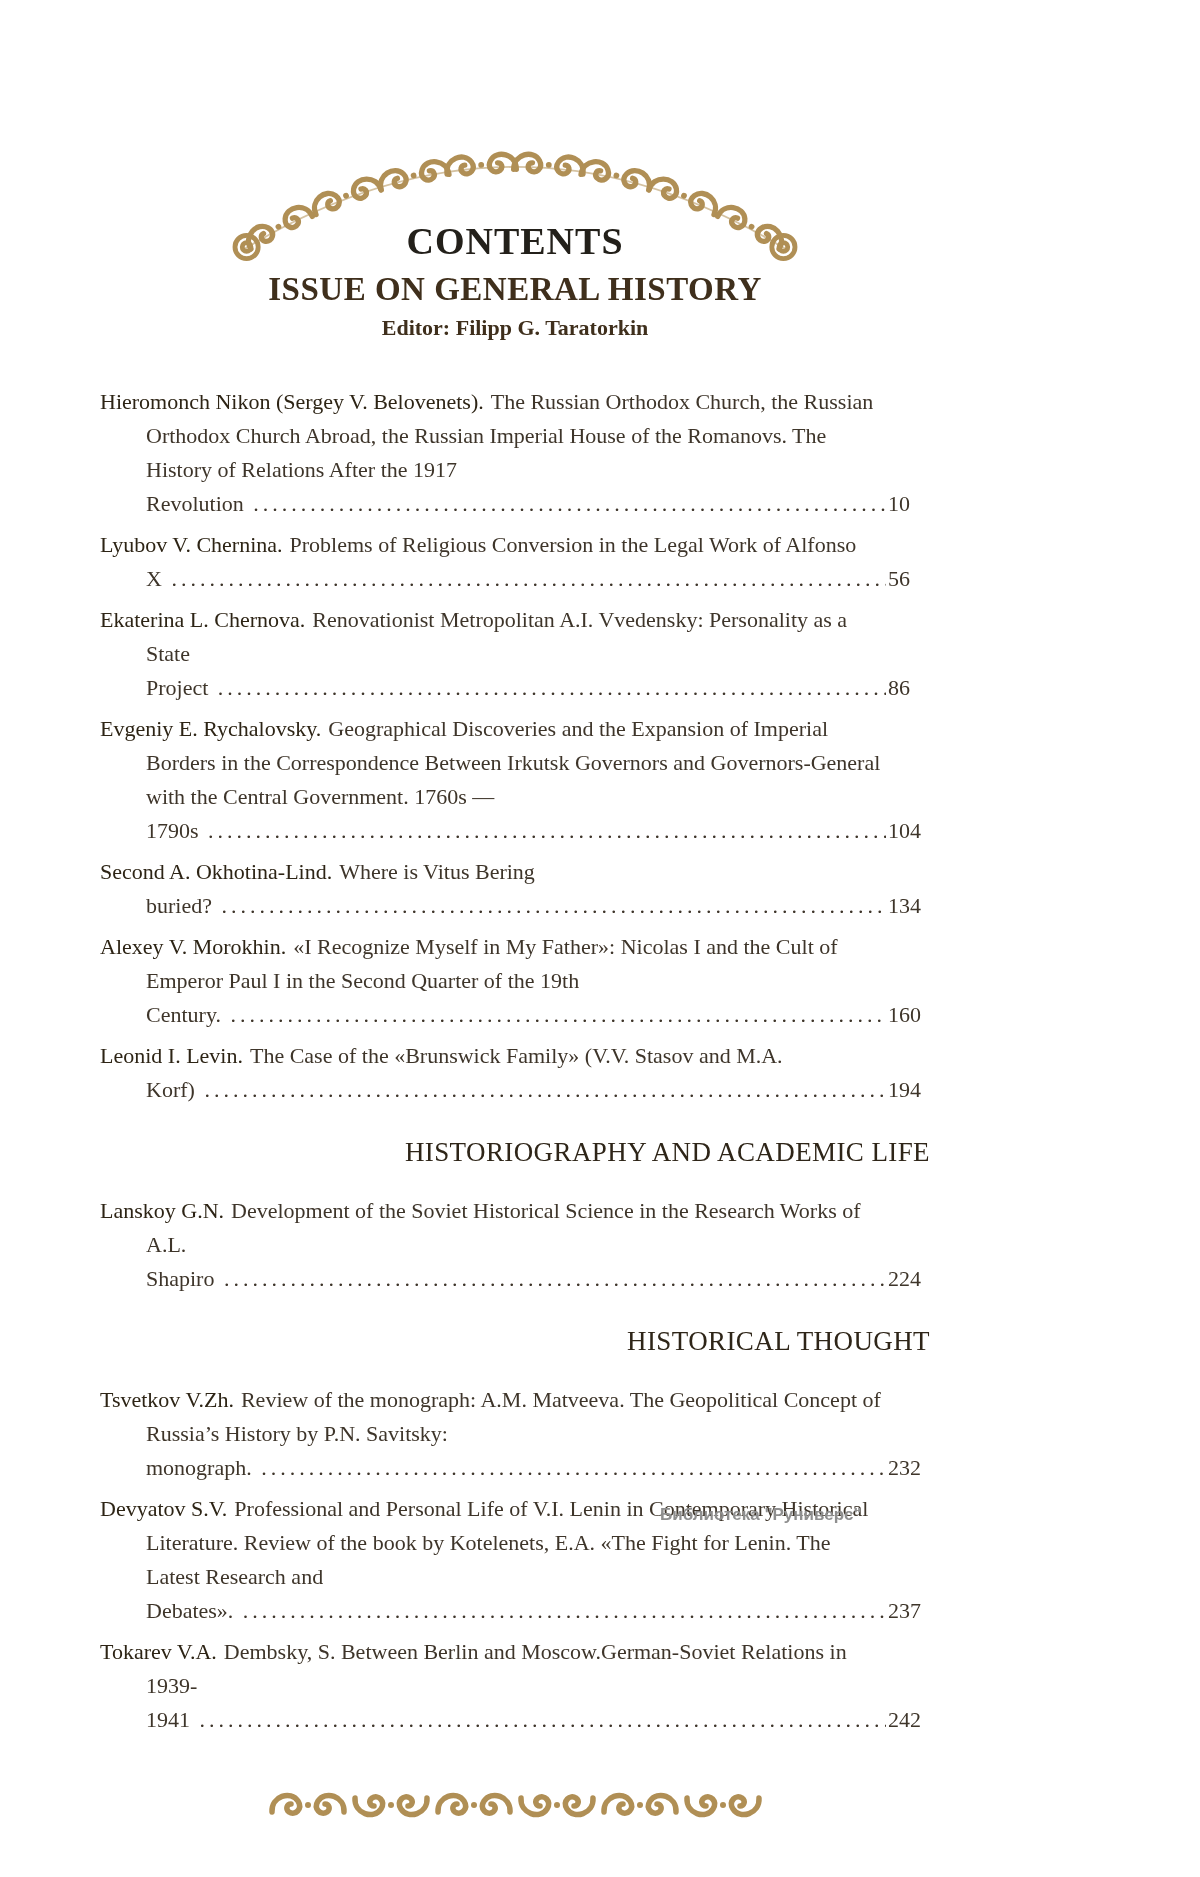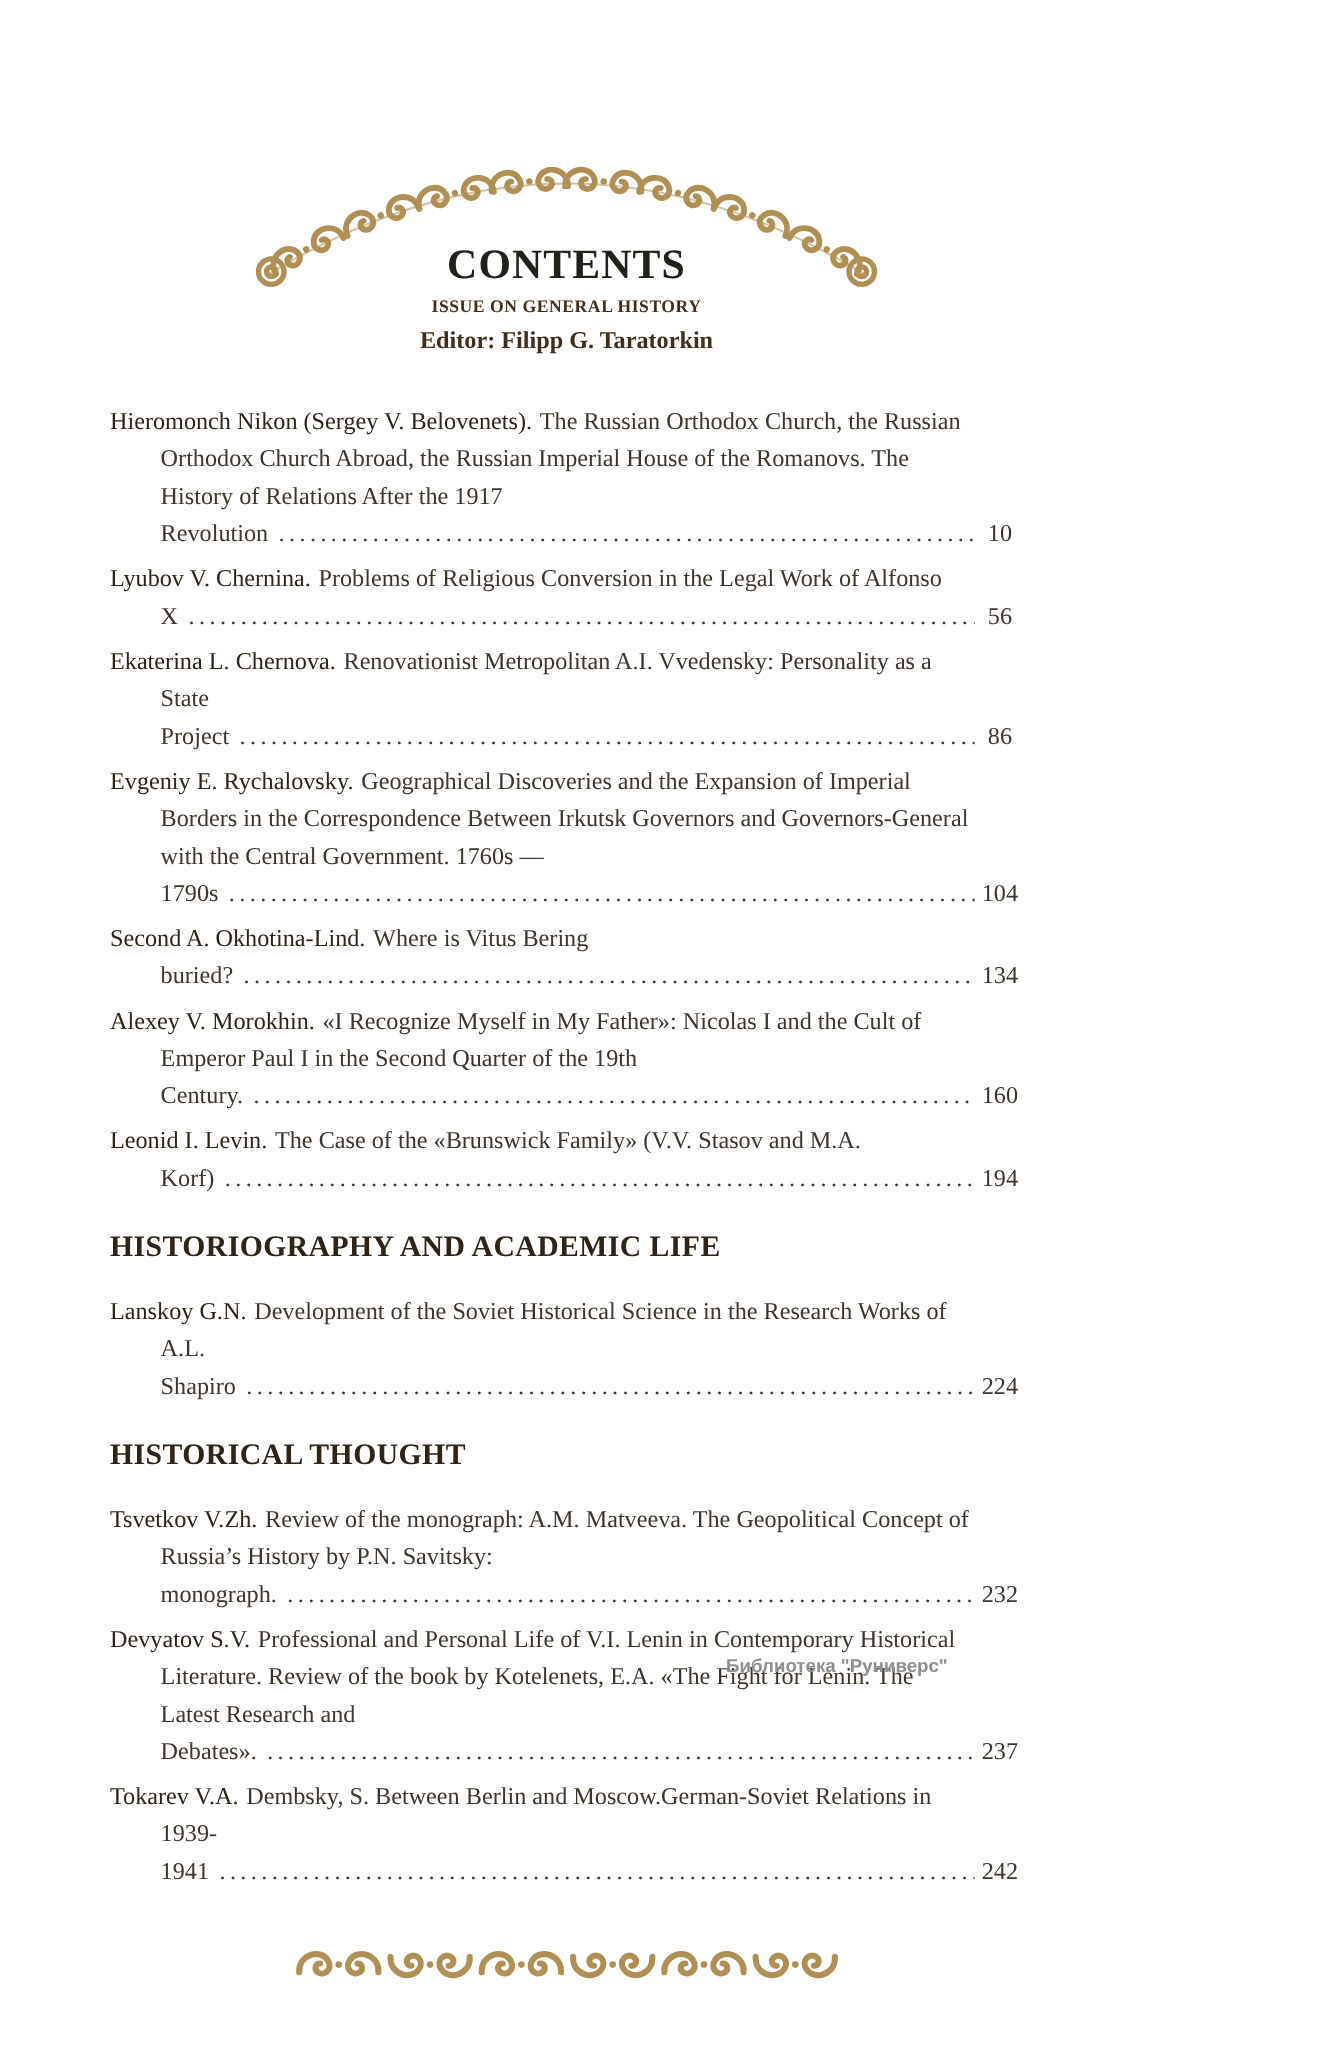--- a/index.html
+++ b/index.html
@@ -34,21 +34,21 @@
     color:#b08f55;
   }
   .page-title{
     margin:0 0 8px 0;
     font-size:38px;
     font-weight:bold;
     letter-spacing:1px;
     color:#23201a;
   }
   .subtitle{
-    font-size:16px;
+    font-size:33px;
     font-weight:bold;
     letter-spacing:0.5px;
     color:#3f2f1c;
     margin-bottom:7px;
   }
   .editor{
     font-size:22px;
     font-weight:bold;
     color:#3f2f1c;
   }
@@ -71,30 +71,30 @@
     font-weight:normal;
     color:#2d2415;
     margin-right:7px;
   }
   .dots::after{
     content:"\00a0.....................................................................................................................................................";
     letter-spacing:4px;
   }
   .entry-page{
     min-width:42px;
-    text-align:center;
+    text-align:left;
     font-size:22px;
     line-height:34px;
     padding-left:2px;
   }
   
   .section-heading{
     font-size:27px;
-    font-weight:bold;
-    text-align:left;
+    font-weight:normal;
+    text-align:right;
     letter-spacing:0.4px;
     color:#2e2518;
     margin:30px 0 26px 0;
   }
   
   .ornament-bottom{
     display:block;
     width:505px;
     height:44px;
     margin:46px auto 0 auto;

